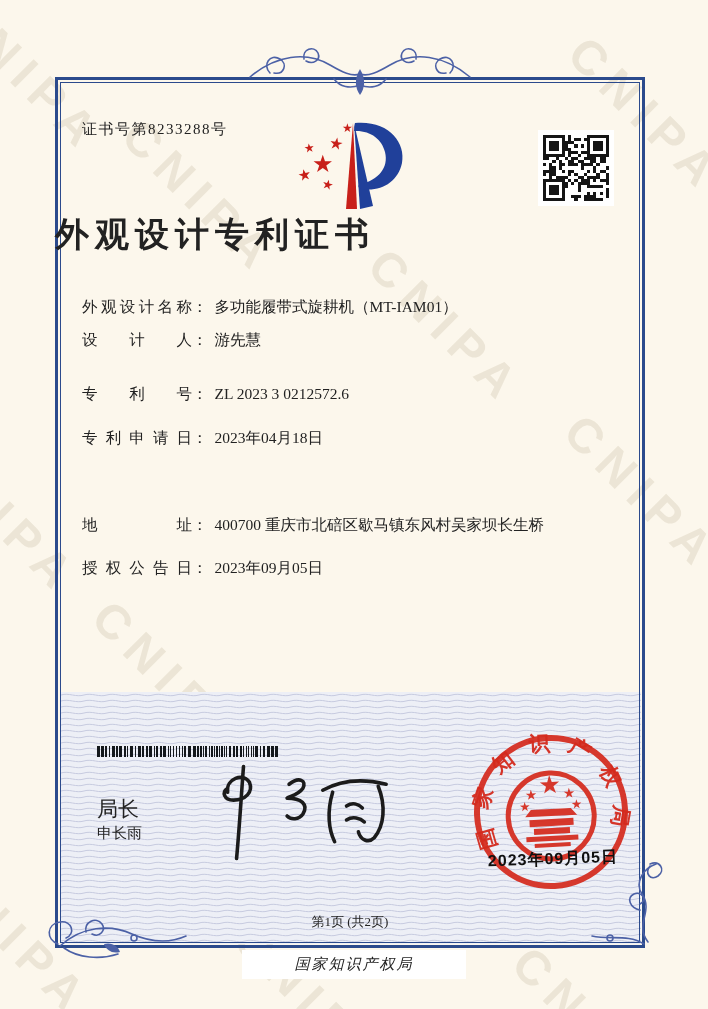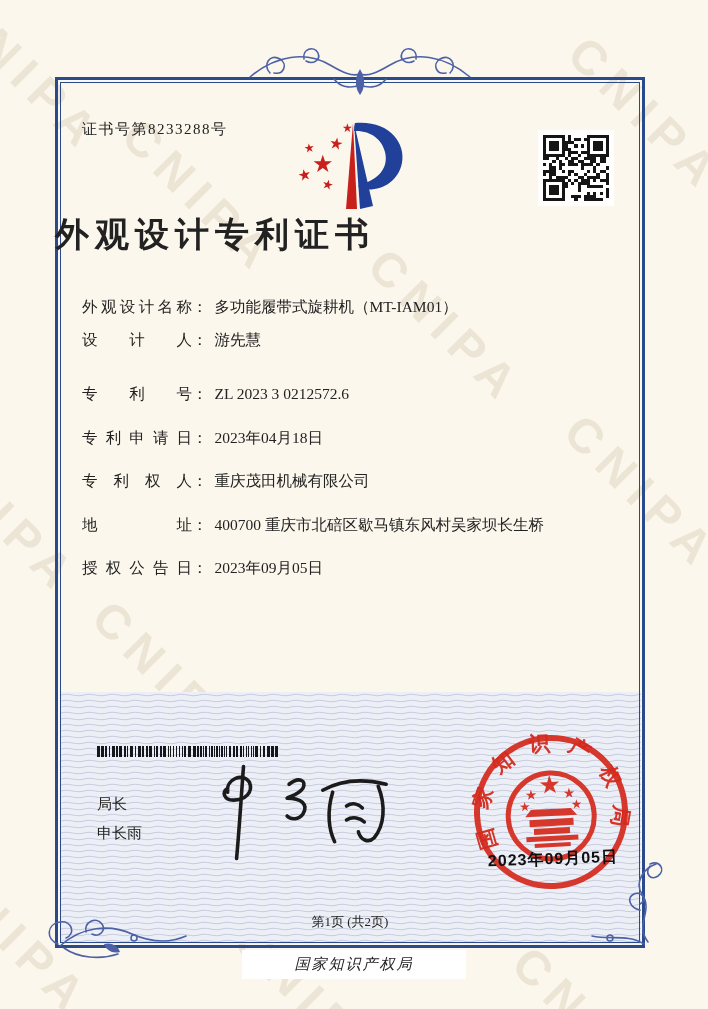--- a/index.html
+++ b/index.html
@@ -36,21 +36,21 @@
   .flabel{display:inline-block;width:110px;text-align:justify;text-align-last:justify;}
   .fcolon{display:inline-block;margin-right:7px;}
   .r1{top:297px}.r2{top:330px}.r3{top:384px}.r4{top:428px}.r5{top:471px}.r6{top:515px}.r7{top:558px}
   
   .paras{position:absolute;left:82px;top:591px;width:550px;font-size:14.5px;font-style:italic;
         line-height:28px;text-align:justify;}
   .paras p{margin:0 0 3px 0;text-indent:2em;}
   
   .barcode{position:absolute;left:97px;top:746px;width:184px;height:11px;display:flex;align-items:stretch;}
   .barcode i{background:#14181c;height:11px;flex:none;}
-  .issuer-title{position:absolute;left:97px;top:795px;font-size:15px;font-family:"Liberation Sans",sans-serif;}
+  .issuer-title{position:absolute;left:97px;top:795px;font-size:21px;font-family:"Liberation Sans",sans-serif;}
   .issuer-name{position:absolute;left:97px;top:824px;font-size:15px;font-family:"Liberation Sans",sans-serif;}
   .signature{position:absolute;left:192px;top:762px;width:208px;height:100px;}
   .seal{position:absolute;left:467px;top:728px;width:168px;height:168px;transform:rotate(-3deg);}
   .seal-date{position:absolute;left:472px;top:849px;width:162px;text-align:center;font-size:16px;
         font-weight:bold;letter-spacing:1px;color:#101010;transform:rotate(-2deg);
         font-family:"Liberation Sans",sans-serif;}
   .page-info{position:absolute;left:55px;top:913px;width:590px;text-align:center;font-size:13px;}
   .cont-note{position:absolute;left:242px;top:950px;width:224px;height:29px;background:#fff;
         display:flex;align-items:center;justify-content:center;font-size:15px;font-style:italic;
         letter-spacing:2px;}
@@ -588,23 +588,20 @@
     <span class="flabel">外观设计名称</span><span class="fcolon">：</span><span class="fvalue">多功能履带式旋耕机（MT-IAM01）</span>
   </div>
   <div class="field r2">
     <span class="flabel">设计人</span><span class="fcolon">：</span><span class="fvalue">游先慧</span>
   </div>
   <div class="field r3">
     <span class="flabel">专利号</span><span class="fcolon">：</span><span class="fvalue">ZL 2023 3 0212572.6</span>
   </div>
   <div class="field r4">
     <span class="flabel">专利申请日</span><span class="fcolon">：</span><span class="fvalue">2023年04月18日</span>
-  </div>
-  <div class="field r5">
-    <span class="flabel">专利权人</span><span class="fcolon">：</span><span class="fvalue">重庆茂田机械有限公司</span>
   </div>
   <div class="field r6">
     <span class="flabel">地址</span><span class="fcolon">：</span><span class="fvalue">400700 重庆市北碚区歇马镇东风村吴家坝长生桥</span>
   </div>
   <div class="field r7">
     <span class="flabel">授权公告日</span><span class="fcolon">：</span><span class="fvalue">2023年09月05日</span>
   </div>
 
   <div class="paras">
   </div>

